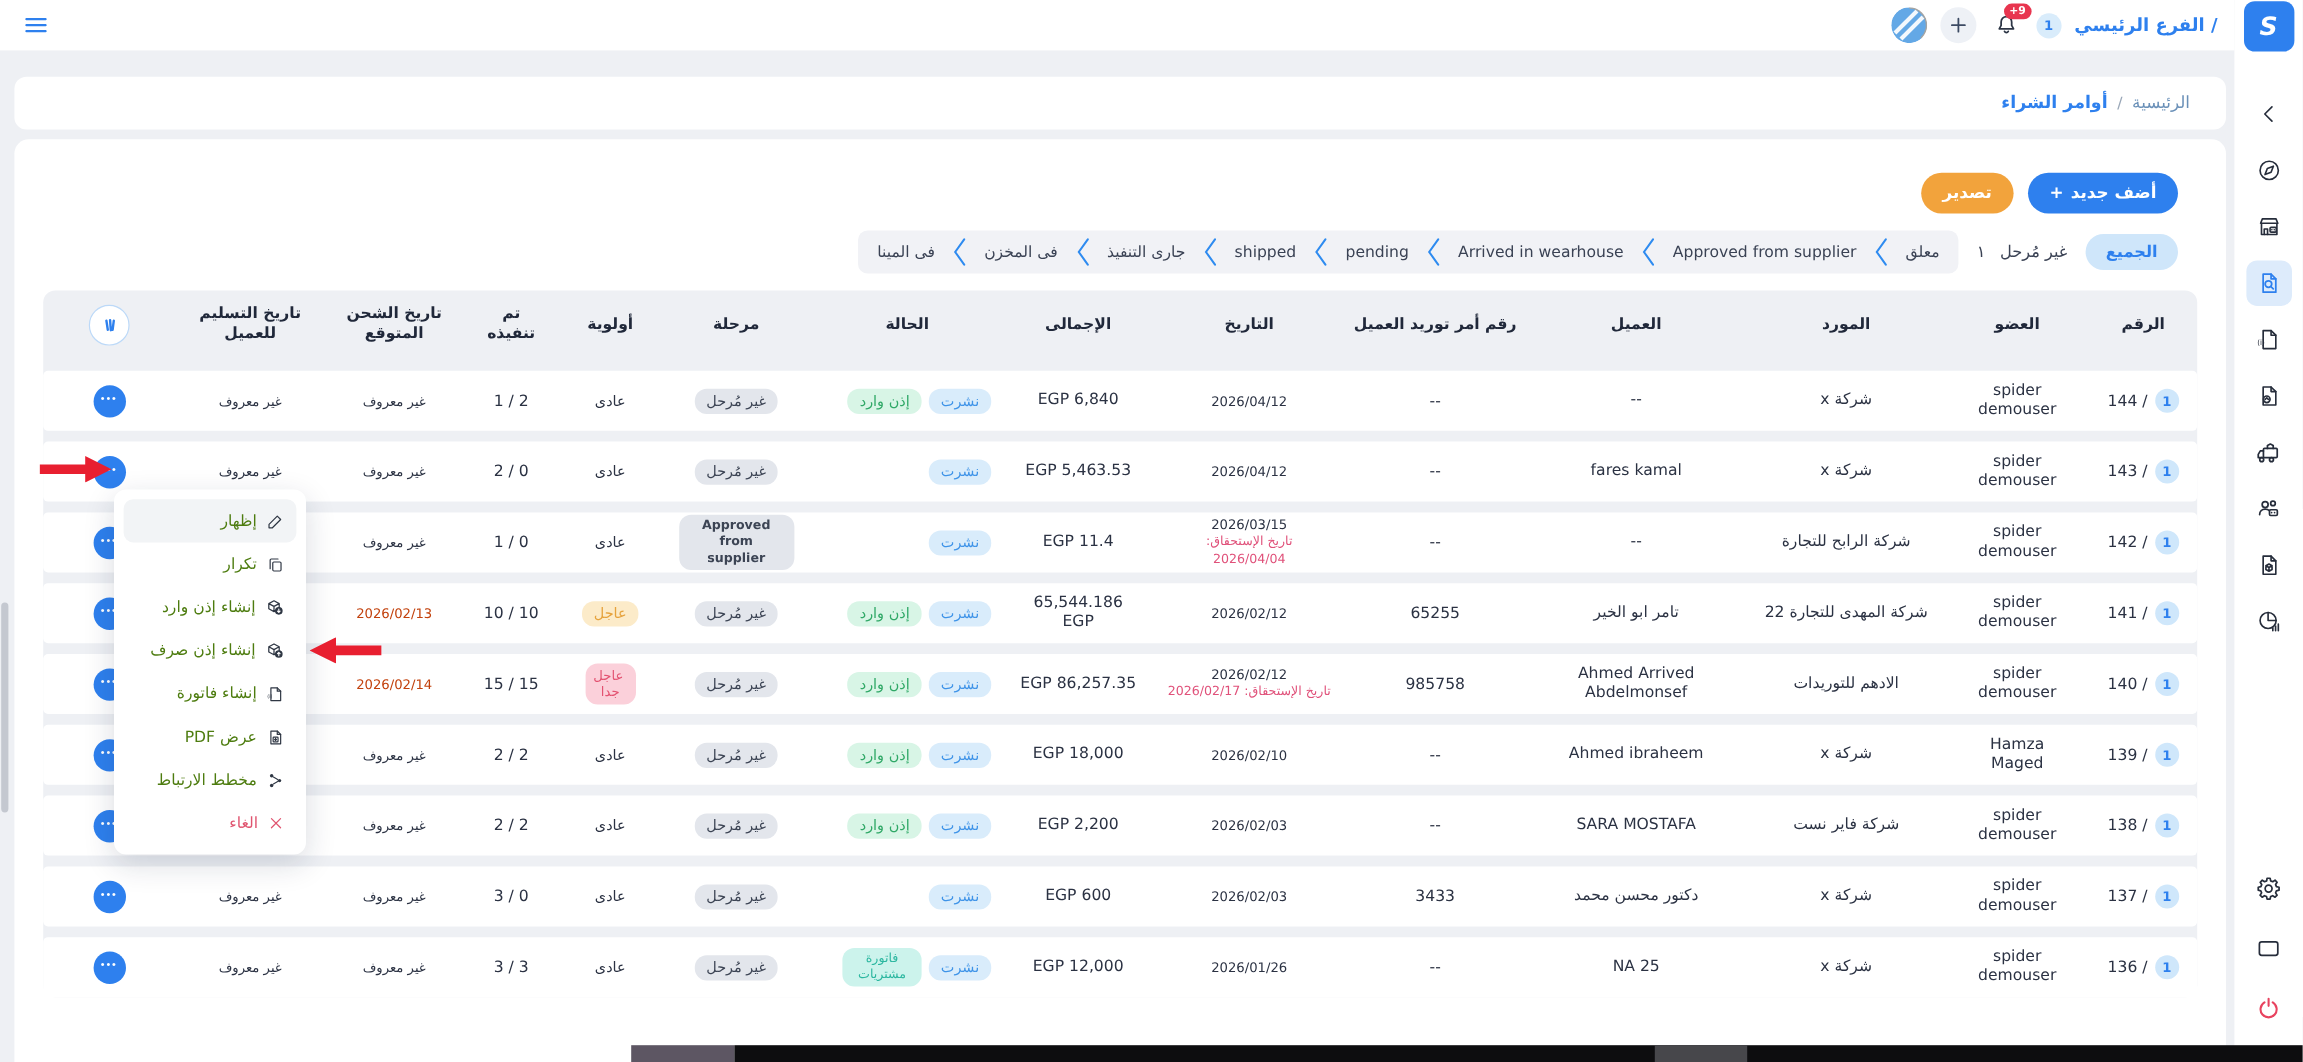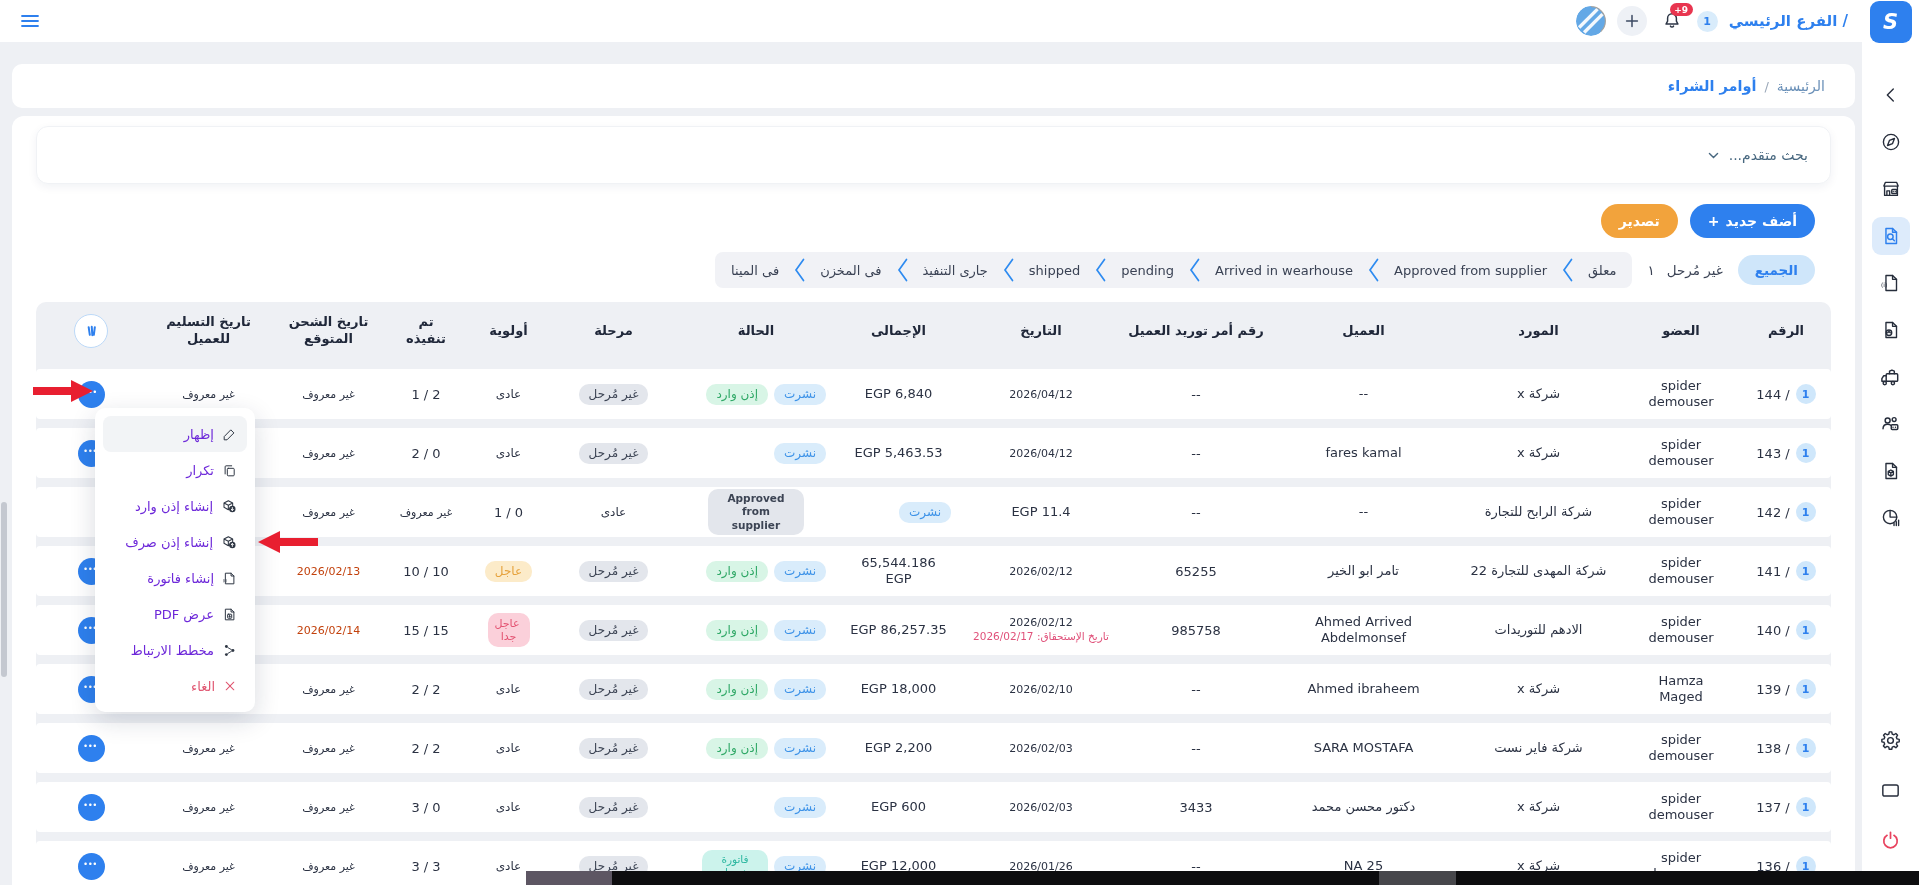--- a/index.html
+++ b/index.html
@@ -73,21 +73,21 @@
   .p-teal { background:#ccf3ec; color:#2cb7a0; font-size:10.5px; line-height:1.2; white-space:normal; max-width:66px; text-align:center; }
   .p-gray { background:#e3e6ec; color:#3c4454; }
   .p-gray-sm { background:#e3e6ec; color:#3c4454; font-size:10.5px; font-weight:bold; line-height:1.25; white-space:normal; max-width:96px; text-align:center; }
   .p-urgent { background:#fcebc9; color:#e6a23c; }
   .p-vurgent { background:#fbd0da; color:#e35271; font-size:11px; line-height:1.2; white-space:normal; max-width:42px; text-align:center; }
   .exec { direction:ltr; }
   .dots-btn { width:27px; height:27px; border-radius:50%; background:#2e80ee; color:#fff; border:none; display:flex; align-items:center; justify-content:center; font-size:9px; letter-spacing:1.5px; cursor:pointer; padding-bottom:4px; }
 
   
   .menu { position:absolute; top:408px; left:95px; width:160px; background:#fff; border-radius:10px; box-shadow:0 8px 26px rgba(20,30,60,.16); padding:8px; z-index:20; }
-  .mi { height:36px; display:flex; align-items:center; gap:8px; padding:0 10px; border-radius:8px; font-size:13px; color:#6d28d9; cursor:pointer; }
+  .mi { height:36px; display:flex; align-items:center; gap:8px; padding:0 10px; border-radius:8px; font-size:13px; color:#4d7c0f; cursor:pointer; }
   .mi.hl { background:#f2f4f6; }
   .mi.danger { color:#e05570; }
 
   .arrow { position:absolute; z-index:25; }
   .scroll-thumb { position:absolute; left:1px; top:502px; width:6px; height:175px; background:#c4c8d0; border-radius:3px; z-index:6; }
   .strip-purple { position:absolute; left:526px; bottom:0; width:86px; height:14px; background:#5d5663; z-index:30; }
   .strip-black { position:absolute; left:612px; right:0; bottom:0; height:14px; background:#0d0d0f; z-index:30; }
   .strip-gray { position:absolute; left:1379px; bottom:0; width:77px; height:14px; background:#47474b; z-index:31; }
   .ic { display:flex; align-items:center; justify-content:center; }
 </style>
@@ -249,28 +249,20 @@
     </div>
 </div>
 
 <div class="crumb-card">
   <span class="crumb-home">الرئيسية</span>
   <span class="crumb-sep">/</span>
   <span class="crumb-cur">أوامر الشراء</span>
 </div>
 
 <div class="main-card">
-  <div class="search-card">
-    <span class="adv">بحث متقدم...</span>
-    <span class="ic">
-        <svg width="13" height="13" viewBox="0 0 16 16">
-          <path d="M3 5.5l5 5 5-5" stroke="#47677f" stroke-width="1.7" fill="none" stroke-linecap="round"></path>
-        </svg>
-      </span>
-  </div>
 
   <div class="actions-row">
     <button class="btn btn-add">
       <span>أضف جديد</span>
       <span>+</span>
     </button>
     <button class="btn btn-export">تصدير</button>
   </div>
 
   <div class="tabs-row">
@@ -455,20 +447,25 @@
           </div>
           <div class="td">
             <span class="supplier-txt">شركة الرابح للتجارة</span>
           </div>
           <div class="td">
             <span class="client-txt">--</span>
           </div>
           <div class="td">
             <span>--</span>
           </div>
+          <div class="td col">
+            <span class="datetxt">2026/03/15</span>
+            <span class="due">تاريخ الإستحقاق:</span>
+            <span class="due">2026/04/04</span>
+          </div>
           <div class="td">
             <span class="total-txt">EGP 11.4</span>
           </div>
           <div class="td" style="justify-content: flex-start; padding-right: 10px;">
             <span class="pill p-blue">نشرت</span>
           </div>
           <div class="td">
             <span class="pill p-gray-sm">Approved from supplier</span>
           </div>
           <div class="td">

